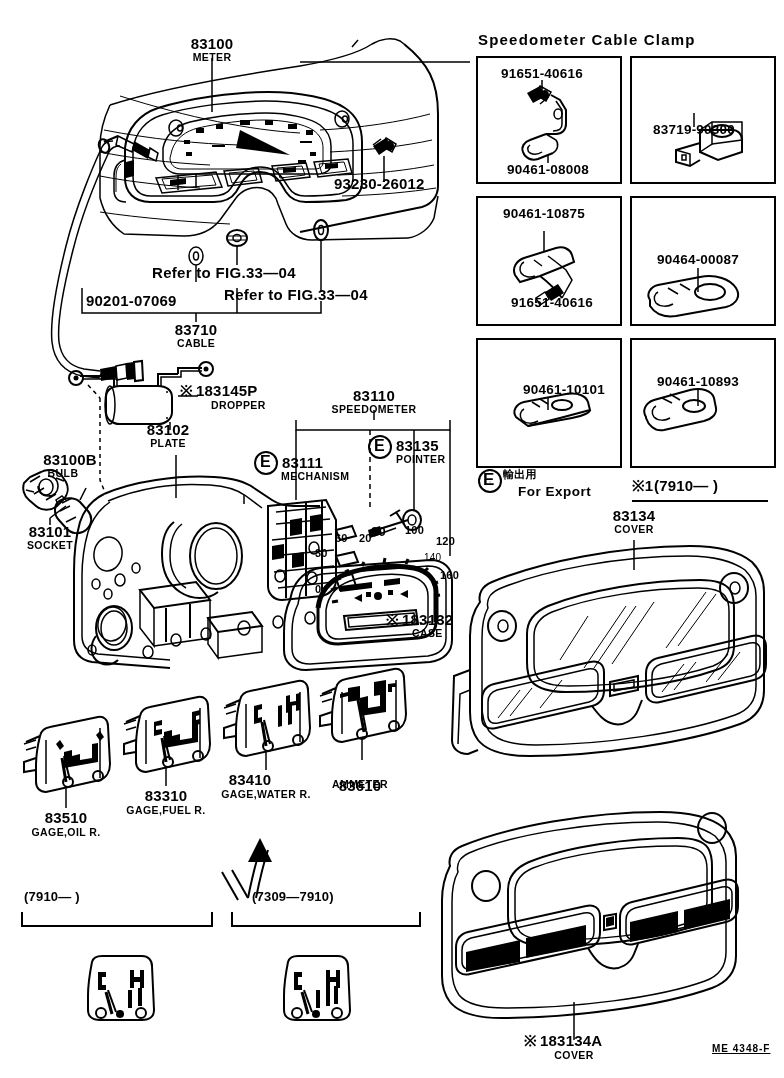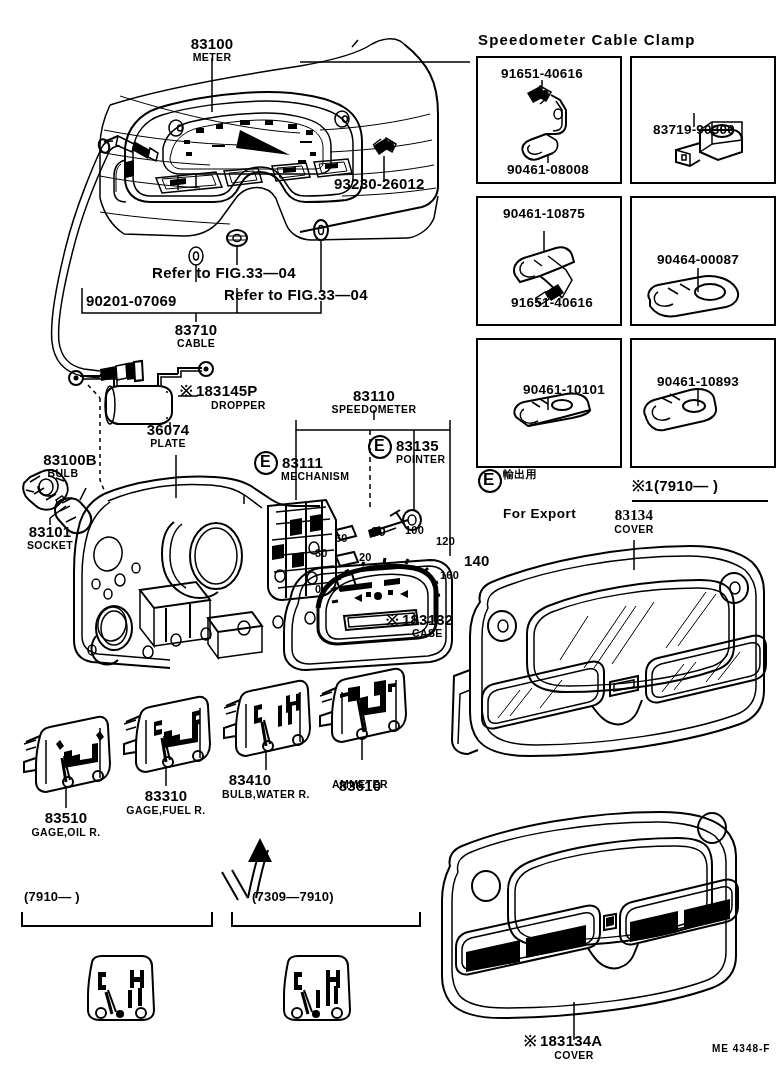--- a/index.html
+++ b/index.html
@@ -734,32 +734,32 @@
   <div class="lbl pn-sm ctr" style="left:544px;top:207px;">90461-10875</div>
   <div class="lbl pn-sm ctr" style="left:552px;top:296px;">91651-40616</div>
 
   <div class="lbl pn-sm ctr" style="left:698px;top:253px;">90464-00087</div>
 
   <div class="lbl pn-sm ctr" style="left:548px;top:383px;margin-left:16px;">90461-10101</div>
 
   <div class="lbl pn-sm ctr" style="left:698px;top:375px;">90461-10893</div>
 
   <div class="lbl jp" style="left:503px;top:469px;">輸出用</div>
-  <div class="lbl exp" style="left:503px;top:485px;margin-top:22px;">For Export</div>
+  <div class="lbl exp" style="left:518px;top:485px;">For Export</div>
   <div class="lbl" style="left:483px;top:471px;font-size:17px;font-weight:bold;">E</div>
 
   <div class="lbl star" style="left:632px;top:478px;">※1</div>
   <div class="lbl pn" style="left:654px;top:478px;">(7910—          )</div>
   <div style="position:absolute;left:632px;top:500px;width:136px;height:2px;background:#000;"></div>
 
   <div class="lbl star" style="left:180px;top:383px;">※</div>
   <div class="lbl pn" style="left:196px;top:383px;">183145P</div>
   <div class="lbl sub" style="left:211px;top:400px;">DROPPER</div>
 
-  <div class="lbl pn ctr" style="left:168px;top:422px;">36074</div>
+  <div class="lbl pn ctr" style="left:168px;top:422px;">83102</div>
   <div class="lbl sub ctr" style="left:168px;top:438px;">PLATE</div>
 
   <div class="lbl pn ctr" style="left:70px;top:452px;">83100B</div>
   <div class="lbl sub ctr" style="left:63px;top:468px;">BULB</div>
 
   <div class="lbl pn ctr" style="left:50px;top:524px;">83101</div>
   <div class="lbl sub ctr" style="left:50px;top:540px;">SOCKET</div>
 
   <div class="lbl pn ctr" style="left:374px;top:388px;">83110</div>
   <div class="lbl sub ctr" style="left:374px;top:404px;">SPEEDOMETER</div>
@@ -770,46 +770,46 @@
 
   <div class="lbl pn" style="left:396px;top:438px;">83135</div>
   <div class="lbl sub" style="left:396px;top:454px;">POINTER</div>
   <div class="lbl" style="left:374px;top:438px;font-size:16px;font-weight:bold;">E</div>
 
   <div class="lbl star" style="left:386px;top:612px;">※</div>
   <div class="lbl pn" style="left:402px;top:612px;">183132</div>
   <div class="lbl sub" style="left:412px;top:628px;">CASE</div>
 
   <div class="lbl" style="left:315px;top:584px;font-size:11px;font-weight:bold;">0</div>
-  <div class="lbl" style="left:311px;top:552px;font-size:11px;font-weight:bold;padding-left:48px;">20</div>
+  <div class="lbl" style="left:311px;top:533px;font-size:11px;font-weight:bold;padding-left:48px;">20</div>
   <div class="lbl" style="left:315px;top:548px;font-size:11px;font-weight:bold;">30</div>
   <div class="lbl" style="left:335px;top:533px;font-size:11px;font-weight:bold;">60</div>
   <div class="lbl" style="left:371px;top:525px;font-size:13px;font-weight:bold;">80</div>
   <div class="lbl" style="left:405px;top:525px;font-size:11px;font-weight:bold;">100</div>
   <div class="lbl" style="left:436px;top:536px;font-size:11px;font-weight:bold;">120</div>
-  <div class="lbl" style="left:464px;top:553px;font-size:15px;font-weight:bold;">140</div>
+  <div class="lbl" style="left:424px;top:553px;font-size:10px;font-weight:normal;">140</div>
   <div class="lbl" style="left:440px;top:570px;font-size:11px;font-weight:bold;">160</div>
 
   <div class="lbl pn ctr" style="left:66px;top:810px;">83510</div>
   <div class="lbl sub ctr" style="left:66px;top:827px;">GAGE,OIL R.</div>
 
   <div class="lbl pn ctr" style="left:166px;top:788px;">83310</div>
   <div class="lbl sub ctr" style="left:166px;top:805px;">GAGE,FUEL R.</div>
 
   <div class="lbl pn ctr" style="left:250px;top:772px;">83410</div>
-  <div class="lbl sub ctr" style="left:266px;top:789px;">BULB,WATER R.</div>
+  <div class="lbl sub ctr" style="left:266px;top:789px;">GAGE,WATER R.</div>
 
   <div class="lbl pn ctr" style="left:360px;top:762px;margin-top:16px;">83610</div>
   <div class="lbl sub ctr" style="left:360px;top:779px;">AMMETER</div>
 
   <div class="lbl rng" style="left:24px;top:890px;">(7910—         )</div>
   <div class="lbl rng" style="left:252px;top:890px;">(7309—7910)</div>
 
-  <div class="lbl pn ctr" style="left:634px;top:508px;font-family:Liberation Serif, serif;">83134</div>
+  <div class="lbl pn ctr" style="left:634px;top:508px;">83134</div>
   <div class="lbl sub ctr" style="left:634px;top:524px;">COVER</div>
 
   <div class="lbl star" style="left:524px;top:1033px;">※</div>
   <div class="lbl pn" style="left:540px;top:1033px;">183134A</div>
   <div class="lbl sub ctr" style="left:574px;top:1050px;">COVER</div>
 
-  <div class="lbl foot" style="left:712px;top:1044px;">ME 4348-F</div>
+  <div class="lbl foot" style="left:712px;top:1044px;text-decoration:underline;">ME 4348-F</div>
 
 </div>
 
 </body></html>

